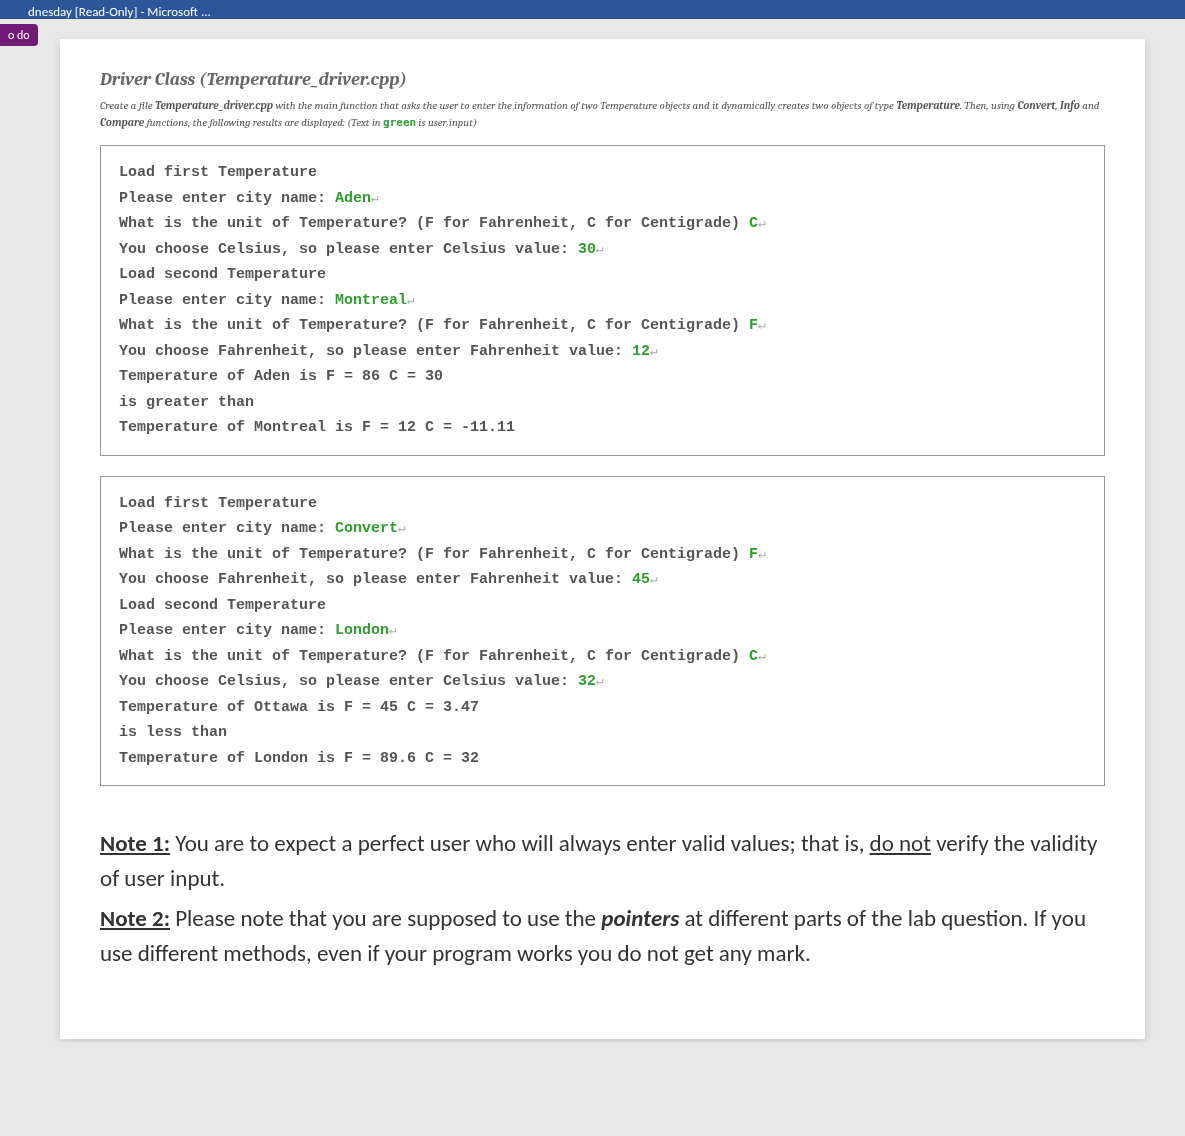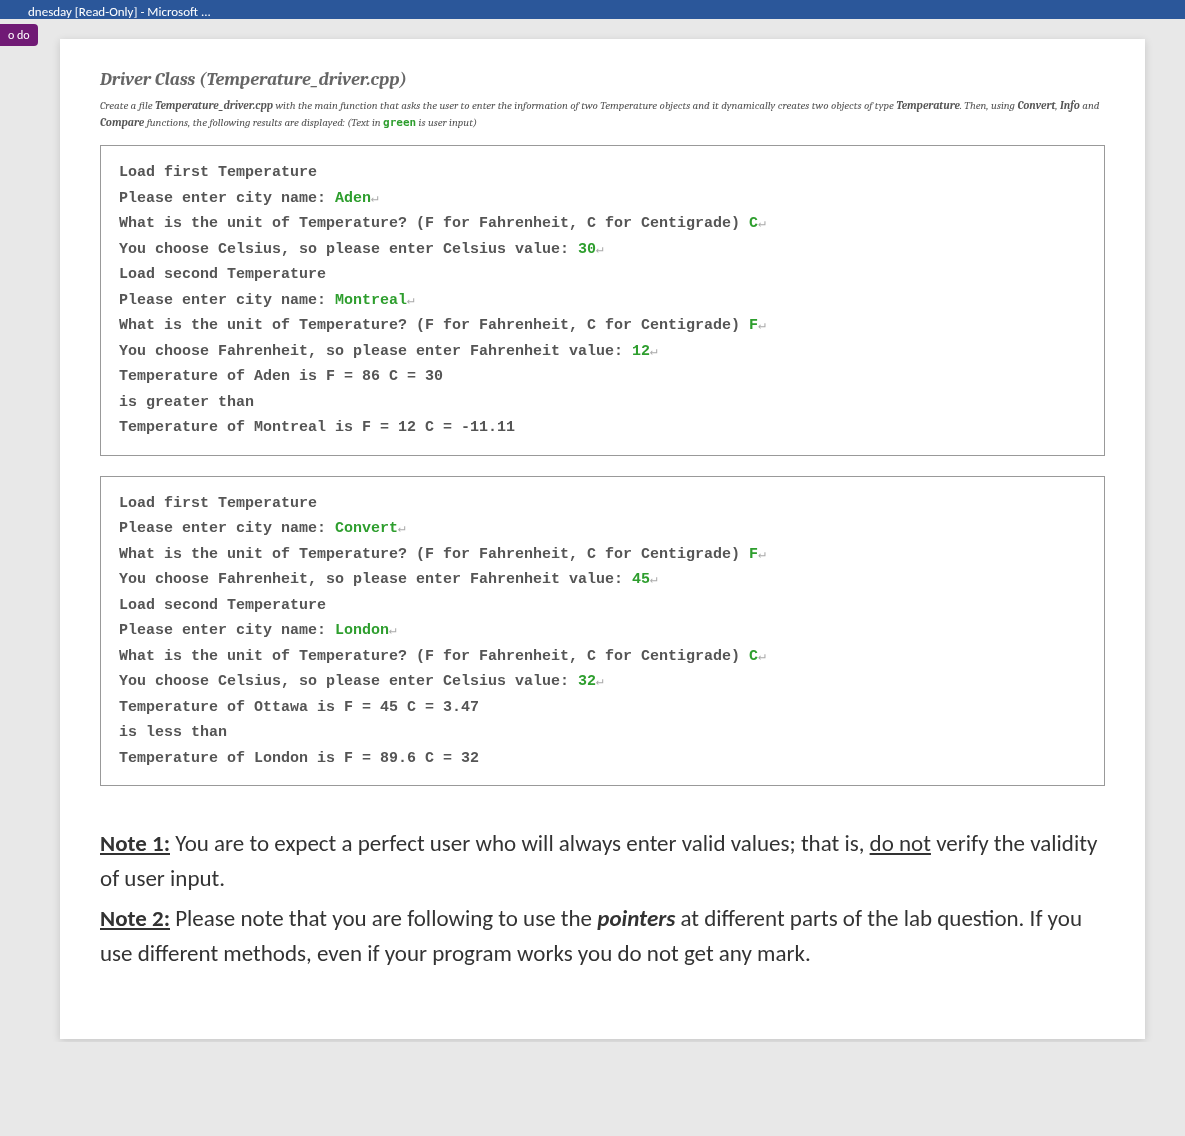--- a/index.html
+++ b/index.html
@@ -132,17 +132,17 @@
 <span>You choose Celsius, so please enter Celsius value: </span><span class="g">32</span><span class="nl"></span>
 <span>Temperature of Ottawa is F = 45 C = 3.47</span>
 <span>is less than</span>
 <span>Temperature of London is F = 89.6 C = 32</span></div>
 
   <div class="notes">
     <p>
       <span class="label">Note 1:</span><span> You are to expect a perfect user who will always enter valid values; that is, </span><span class="ul">do not</span><span> verify the validity of user input.</span>
     </p>
     <p>
-      <span class="label">Note 2:</span><span> Please note that you are following to use the </span><span class="bi">pointers</span><span> at different parts of the lab question. If you use different methods, even if your program works you do not get any mark.</span>
+      <span class="label">Note 2:</span><span> Please note that you are supposed to use the </span><span class="bi">pointers</span><span> at different parts of the lab question. If you use different methods, even if your program works you do not get any mark.</span>
     </p>
   </div>
 
 </div>
 
 </body></html>

